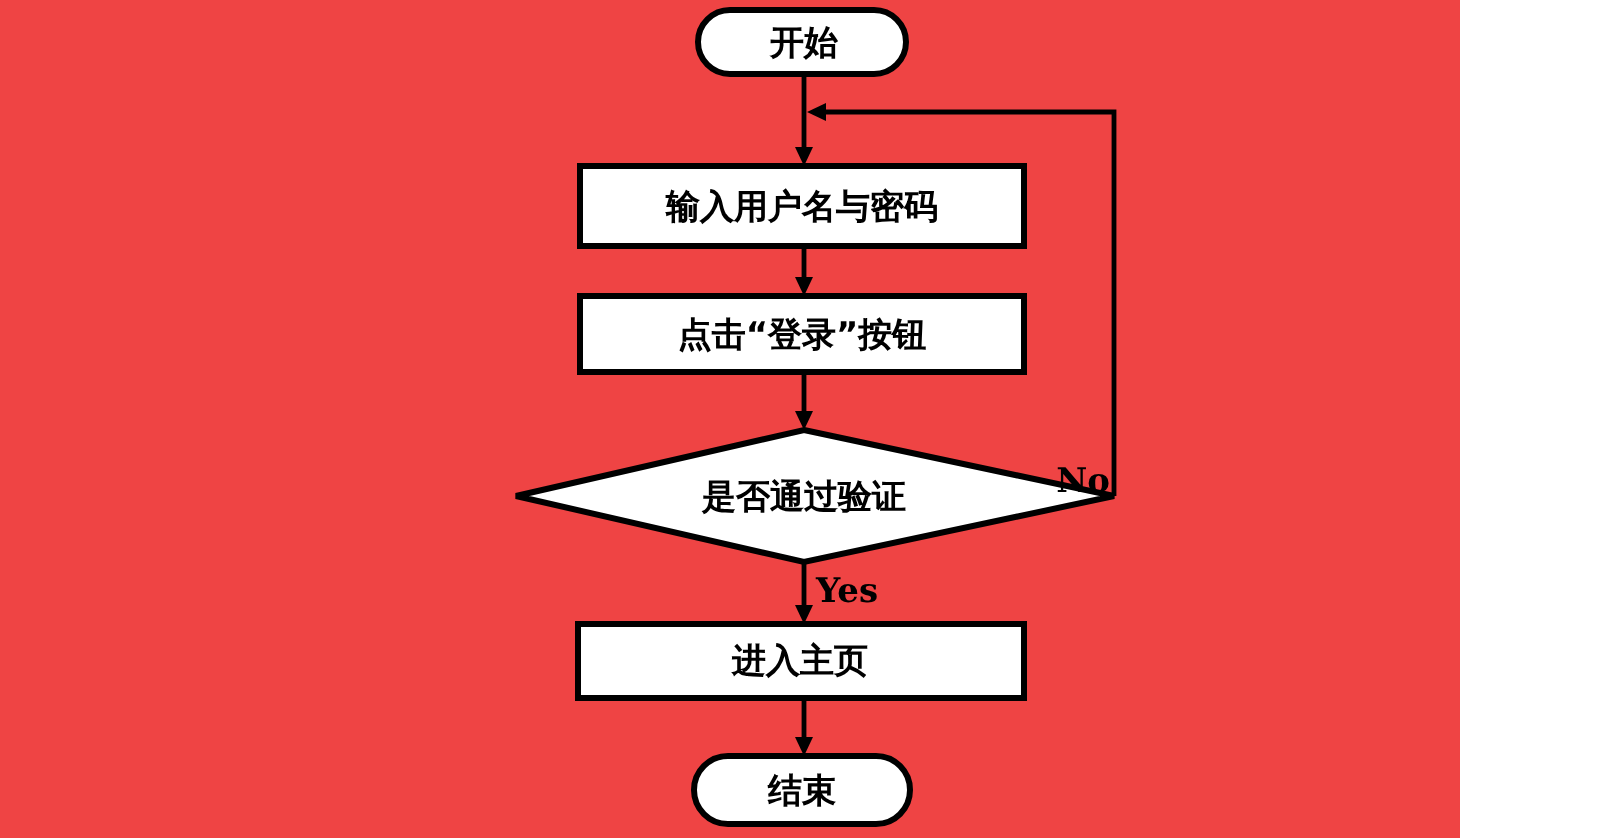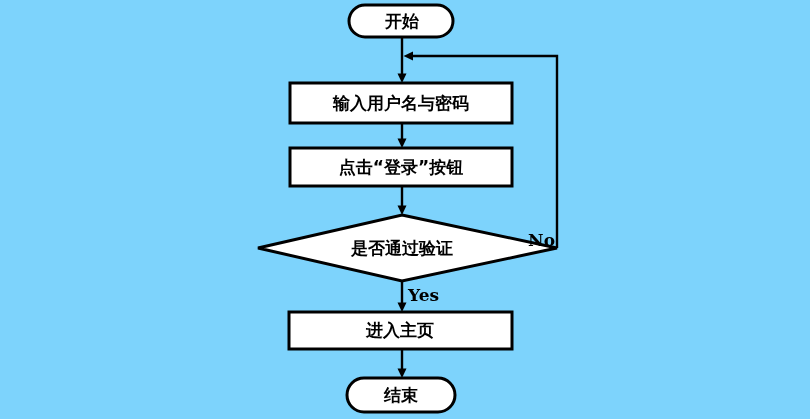--- a/index.html
+++ b/index.html
@@ -5,23 +5,23 @@
   html, body {
     margin: 0;
     padding: 0;
     background: #ffffff;
     width: 810px;
     height: 419px;
     overflow: hidden;
   }
   .canvas {
     position: relative;
-    width: 810px;
+    width: 730px;
     height: 419px;
-    background: #7dd3fc;
+    background: #ef4444;
   }
   svg { display: block; }
   .shape {
     fill: #ffffff;
     stroke: #000000;
     stroke-width: 3;
   }
   .edge {
     fill: none;
     stroke: #000000;

